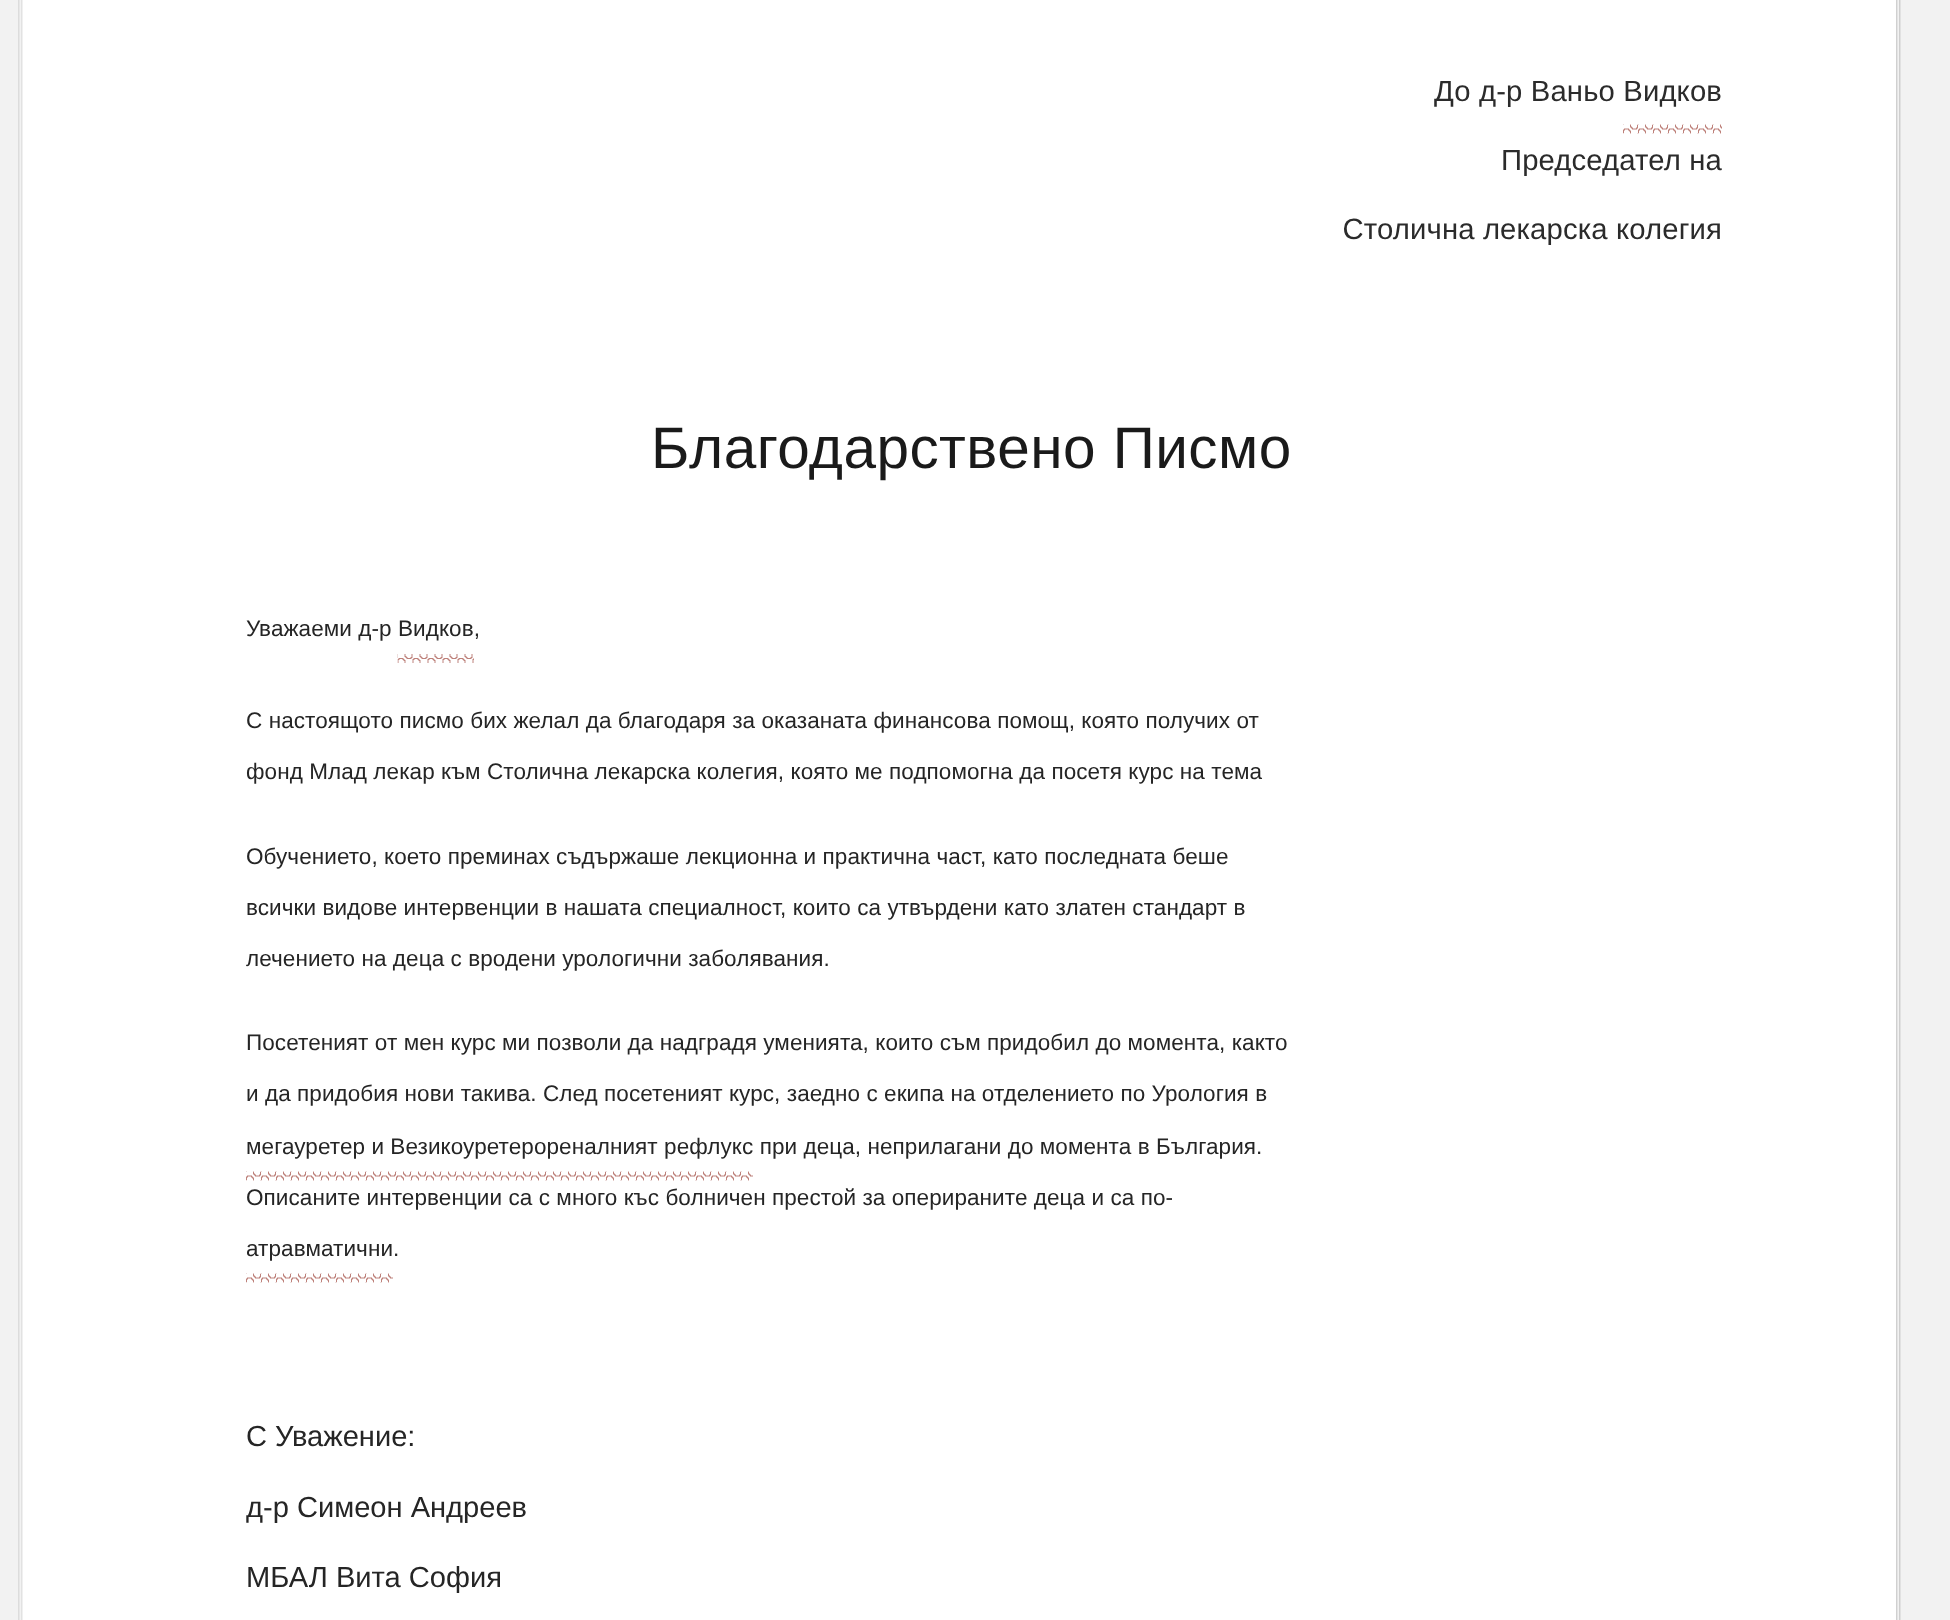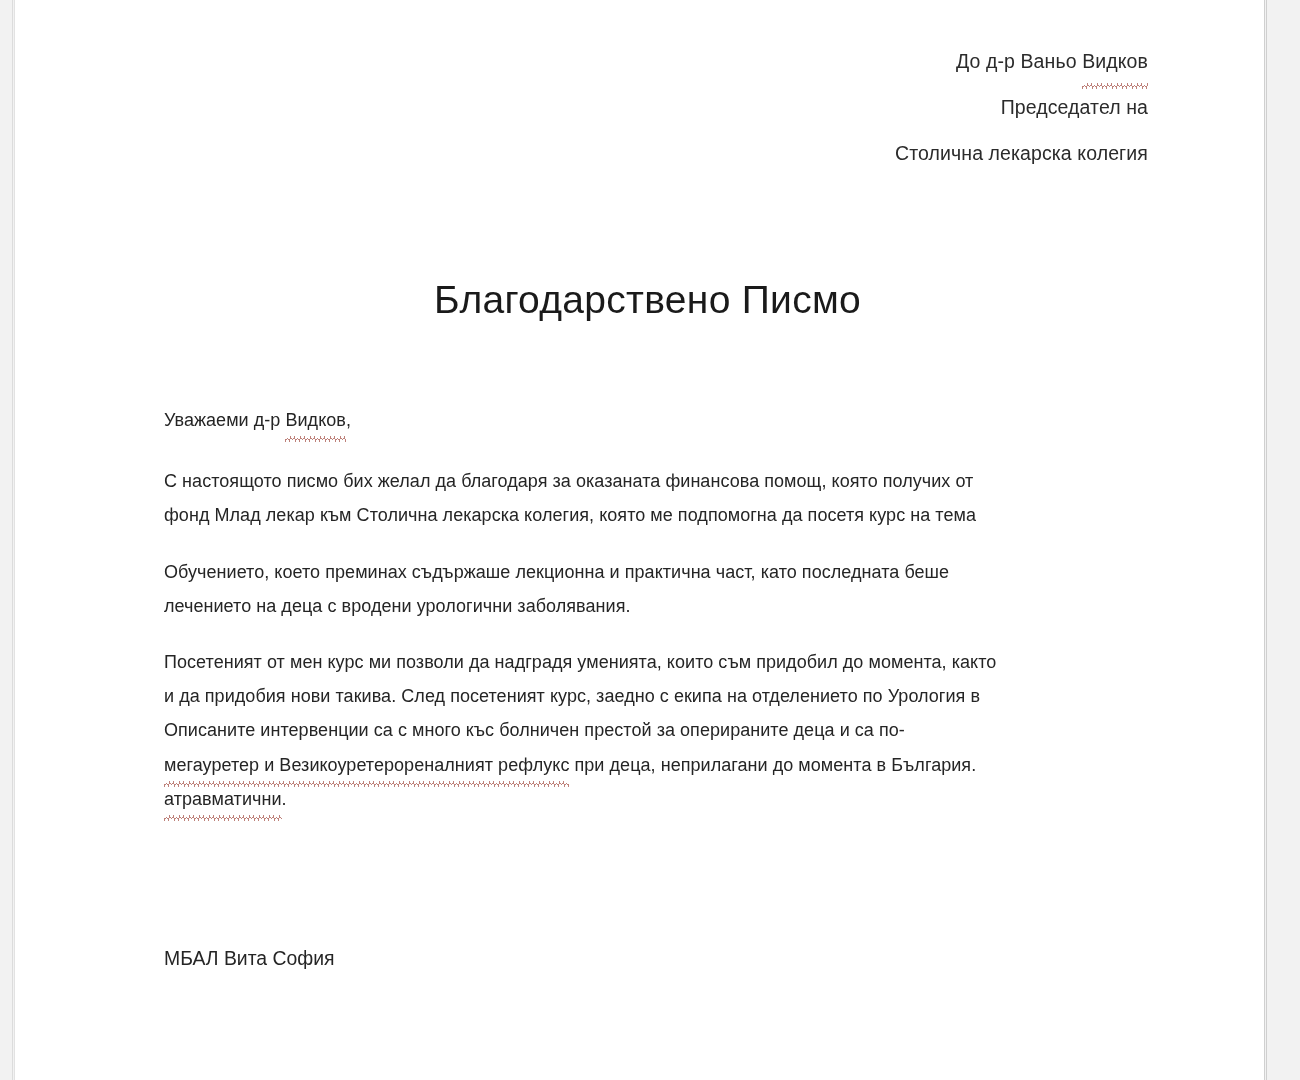--- a/index.html
+++ b/index.html
@@ -82,21 +82,21 @@
 
   
   #letter-body {
     position: absolute;
     left: 149px;
     top: 403px;
     width: 980px;
   }
 
   .para {
-    font-size: 18px;
+    font-size: 15px;
     line-height: 34.2px;
     color: #252525;
     margin: 0 0 22px 0;
     letter-spacing: 0.05px;
     text-align: left;
   }
   .para.salutation { margin-bottom: 27px; }
   .para.tight      { margin-bottom: 14px; }
 
   .line { display: block; white-space: nowrap; }
@@ -161,31 +161,34 @@
           <span class="line"><span>Уважаеми д-р </span><span class="sp">Видков</span><span>,</span></span>
         </p>
 
       <p class="para">
         <span class="line">С настоящото писмо бих желал да благодаря за оказаната финансова помощ, която получих от</span>
         <span class="line">фонд Млад лекар към Столична лекарска колегия, която ме подпомогна да посетя курс на тема</span>
       </p>
 
       <p class="para">
         <span class="line">Обучението, което преминах съдържаше лекционна и практична част, като последната беше</span>
+        <span class="line">всички видове интервенции в нашата специалност, които са утвърдени като златен стандарт в</span>
         <span class="line">лечението на деца с вродени урологични заболявания.</span>
       </p>
 
       <p class="para tight">
         <span class="line"> Посетеният от мен курс ми позволи да надградя уменията, които съм придобил до момента, както</span>
         <span class="line">и да придобия нови такива. След посетеният курс, заедно с екипа на отделението по Урология в</span>
+        <span class="line"><span class="sp">мегауретер и Везикоуретероренaлният рефлукс</span><span> при деца, неприлагани до момента в България.</span></span>
         <span class="line">Описаните интервенции са с много къс болничен престой за оперираните деца и са по-</span>
-        <span class="line"><span class="sp">мегауретер и Везикоуретероренaлният рефлукс</span><span> при деца, неприлагани до момента в България.</span></span>
         <span class="line"><span class="sp">атравматични</span><span>.</span></span>
       </p>
 
     </div>
 
     <div id="signature">
+      <div class="sline">С Уважение:</div>
+      <div class="sline">д-р Симеон Андреев</div>
       <div class="sline">МБАЛ Вита София</div>
     </div>
 
   </div>
 </div>
 
 </body></html>

